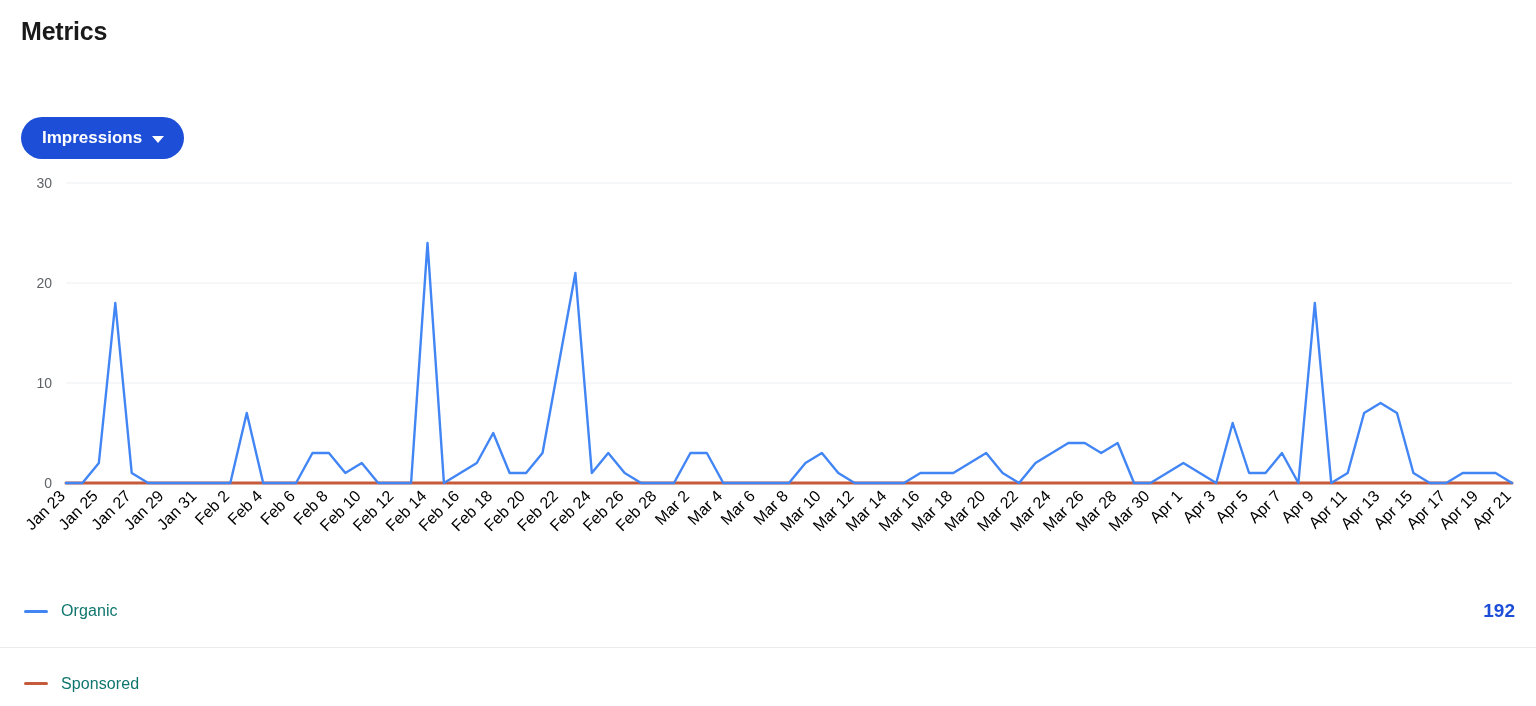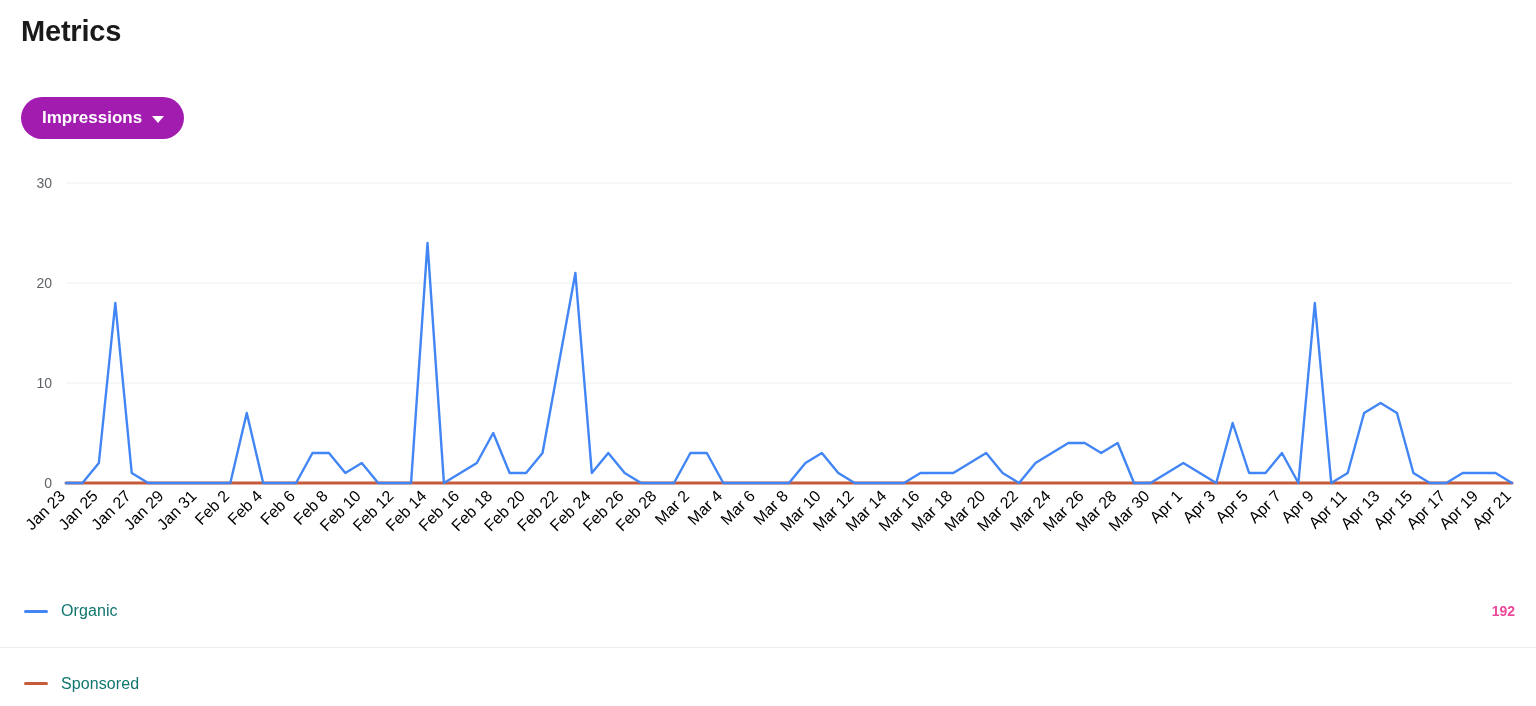--- a/index.html
+++ b/index.html
@@ -18,21 +18,21 @@
     position: relative;
     width: 1536px;
     height: 706px;
     box-sizing: border-box;
     padding: 0;
   }
   .page-title {
     position: absolute;
     left: 21px;
     top: 16px;
-    font-size: 29px;
+    font-size: 25px;
     font-weight: bold;
     letter-spacing: -0.2px;
     color: #1a1a1a;
     line-height: 30px;
   }
   .metric-selector {
     position: absolute;
     left: 21px;
     top: 97px;
     height: 42px;
@@ -92,42 +92,42 @@
     flex: 0 0 auto;
     margin-right: 13px;
   }
   .legend-label {
     font-size: 16px;
     color: #0f766e;
     letter-spacing: 0.1px;
   }
   .legend-value {
     margin-left: auto;
-    font-size: 14px;
+    font-size: 19px;
     font-weight: bold;
-    color: #ec4899;
+    color: #1d4ed8;
   }
   .tick-y text {
     font-size: 14px;
     fill: #5f6368;
     font-family: "Liberation Sans", sans-serif;
   }
   .gridline {
     stroke: #eceff1;
     stroke-width: 1;
   }
 </style>
 </head>
 <body>
 
 <div class="page">
 
   <div class="page-title">Metrics</div>
 
-  <div class="metric-selector" style="background: #a21caf; color: rgb(255, 255, 255);">
+  <div class="metric-selector" style="background: #1d4ed8; color: rgb(255, 255, 255); margin-top: 20px;">
     <span>Impressions</span>
     <span class="caret"></span>
   </div>
 
   <div class="chart-wrap">
     <svg class="chart-svg" id="chart" width="1536" height="400">
         <line x1="66" x2="1512" y1="323" y2="323" class="gridline"></line>
         <g class="tick-y">
           <text x="52" y="328" text-anchor="end">0</text>
         </g>

